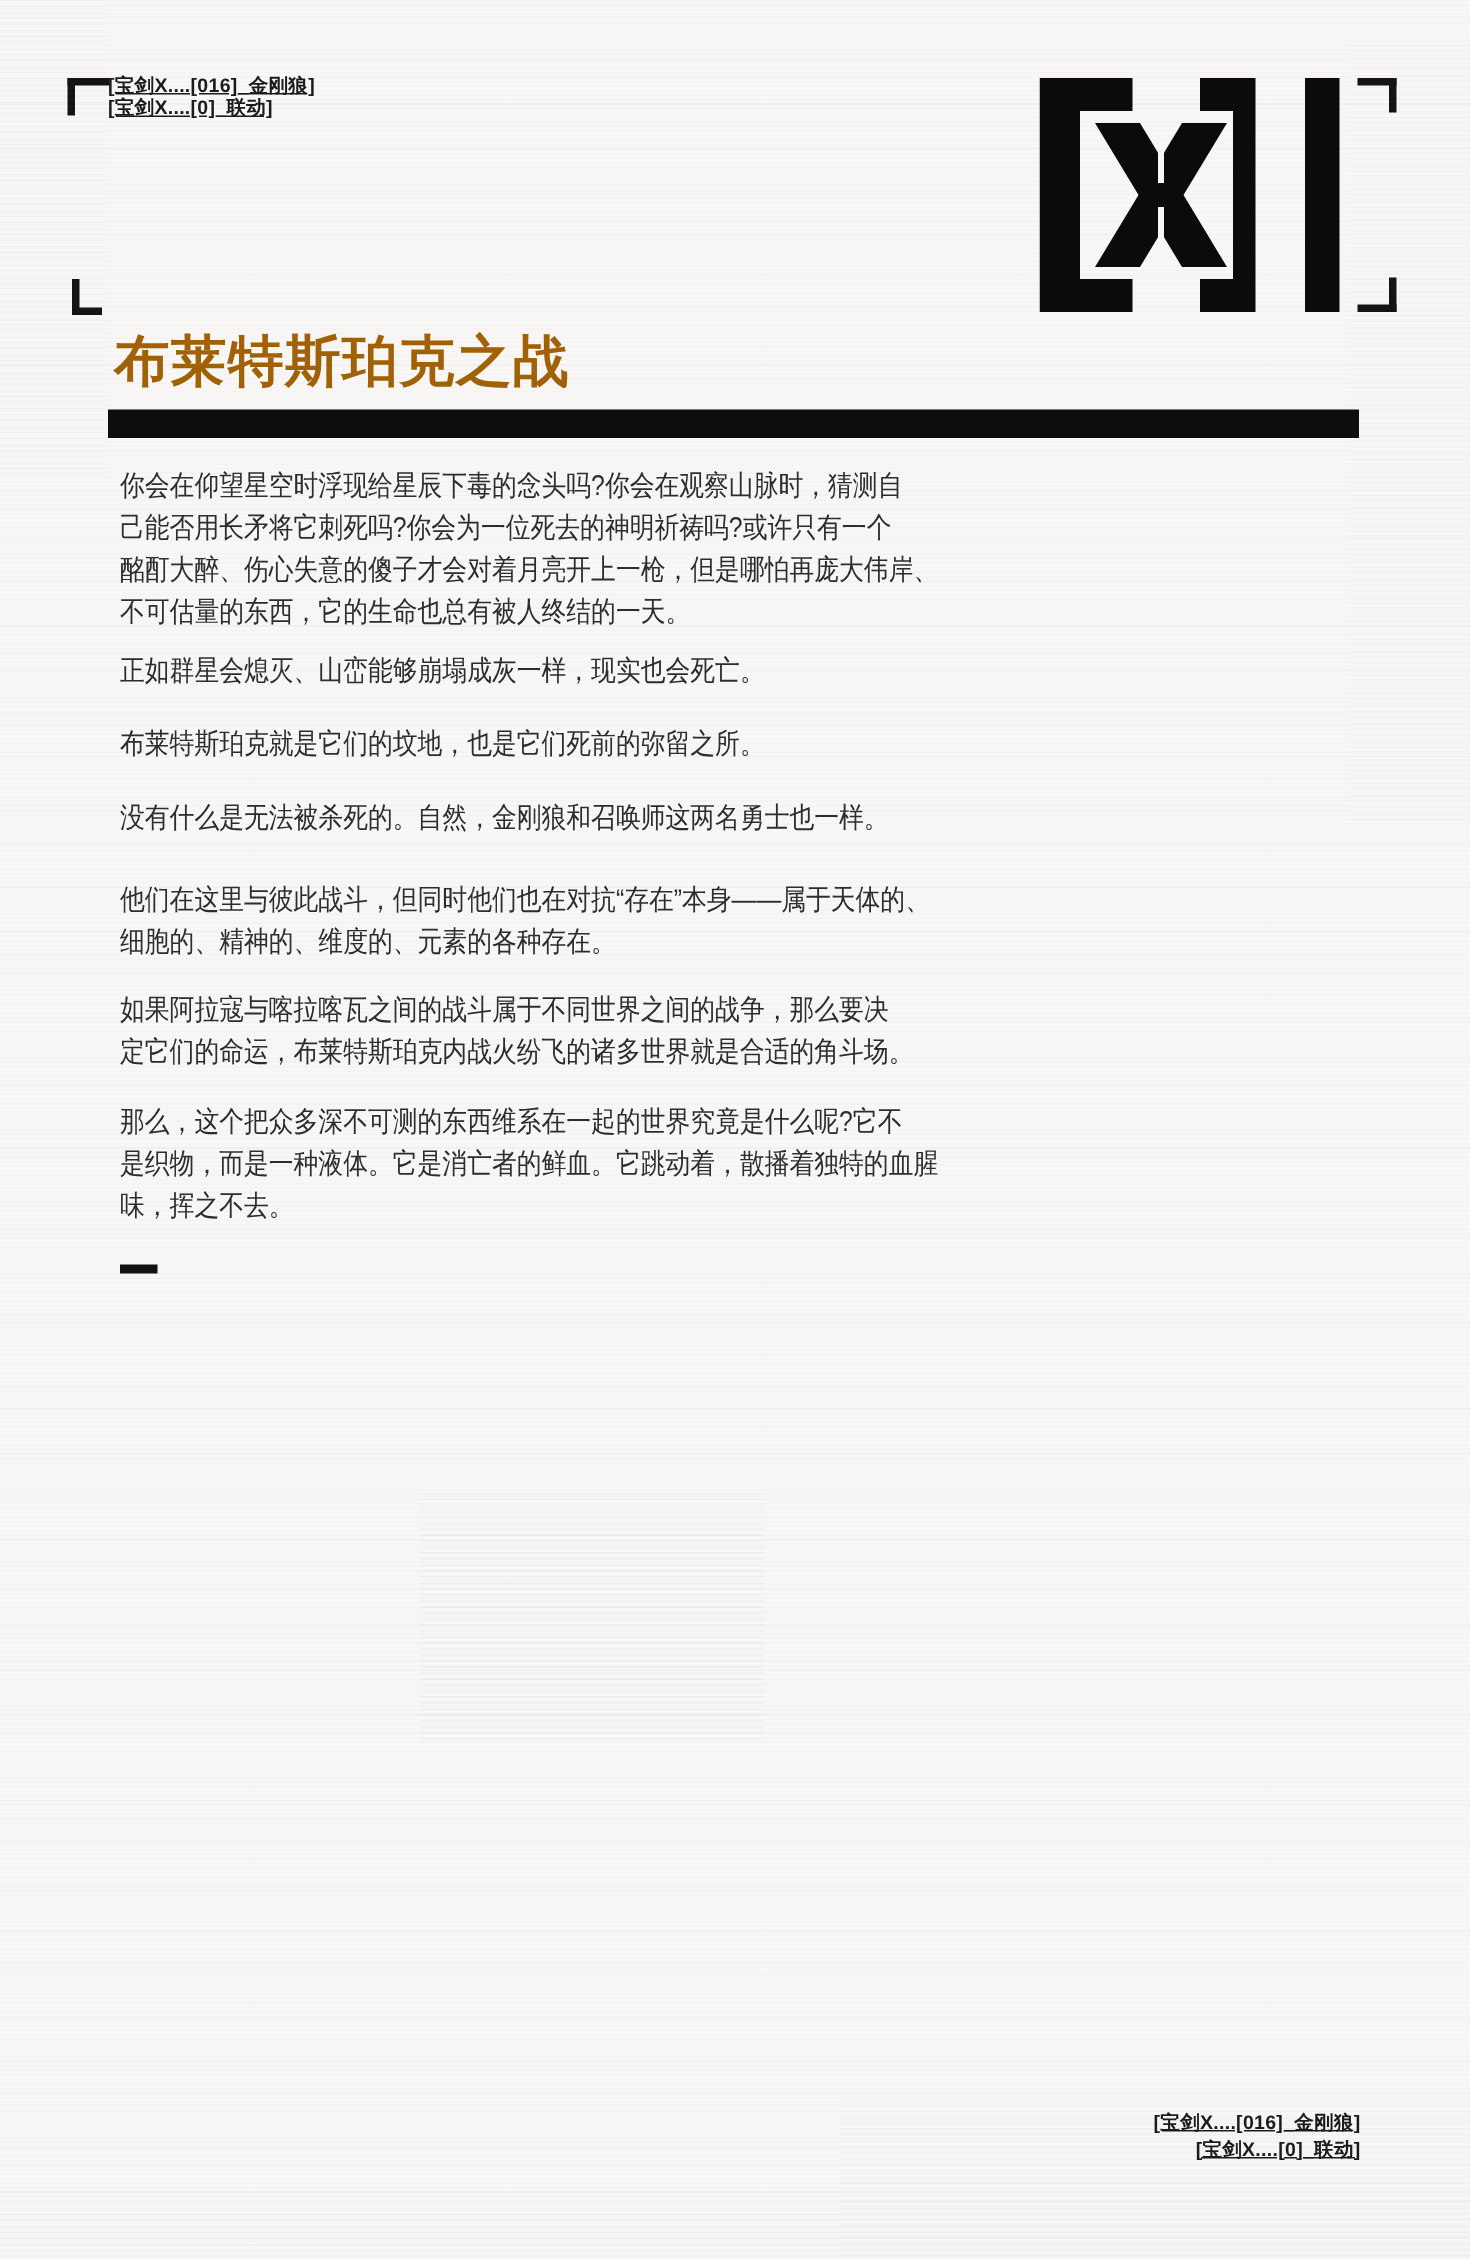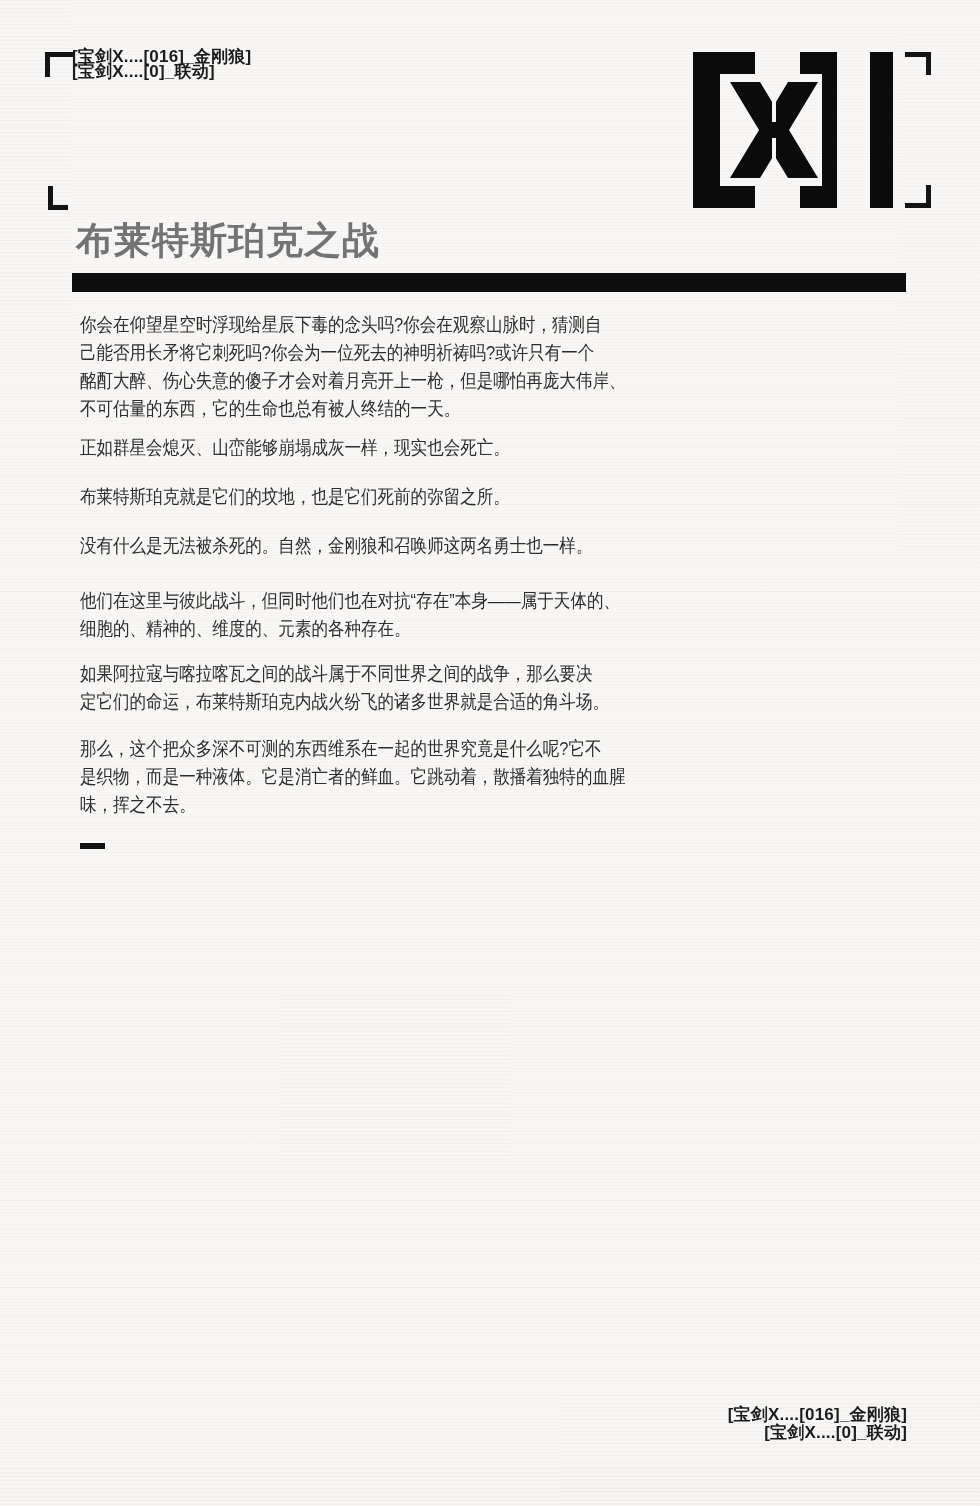--- a/index.html
+++ b/index.html
@@ -28,30 +28,30 @@
   .patch.p4 { left:900px; top:30px; width:80px; height:520px; opacity:.45; }
   .patch.p5 { left:560px; top:1395px; width:420px; height:111px; opacity:.45; }
 
   
   .crop { position:absolute; }
   .crop.tl-a { left:45px;  top:52px;  width:28px; height:25px; border-top:5px solid #141414; border-left:5px solid #141414; }
   .crop.tl-b { left:48px;  top:186px; width:20px; height:24px; border-left:5px solid #141414; border-bottom:5px solid #141414; }
   .crop.tr-a { left:905px; top:52px;  width:26px; height:23px; border-top:5px solid #141414; border-right:5px solid #141414; }
   .crop.tr-b { left:905px; top:185px; width:26px; height:23px; border-right:5px solid #141414; border-bottom:5px solid #141414; }
 
-  .meta { position:absolute; font-size:17px; line-height:15px; font-weight:700; letter-spacing:.2px; color:#1c1c1c; }
+  .meta { position:absolute; font-size:13px; line-height:15px; font-weight:700; letter-spacing:.2px; color:#1c1c1c;text-decoration:underline; }
   .meta.header { left:72px; top:49px; }
   .meta.footer { right:73px; top:1406px; line-height:17.5px; text-align:right; }
 
   .logo { position:absolute; left:693px; top:52px; width:207px; height:156px; }
 
   .page-title {
     position:absolute; left:76px; top:219px;
     font-size:37px; line-height:44px; font-weight:900;
-    letter-spacing:1px; color:#737373;
+    letter-spacing:1px; color:#a16207;
   }
   .title-rule { position:absolute; left:72px; top:273px; width:834px; height:19px; background:#0d0d0d; }
 
   .para {
     position:absolute; left:80px;
     font-size:19px; line-height:28px; color:#2d2d2d;
     white-space:pre; transform:scaleX(0.87); transform-origin:0 0;
   }
   .para.n1 { top:311px; }
   .para.n2 { top:434px; }

